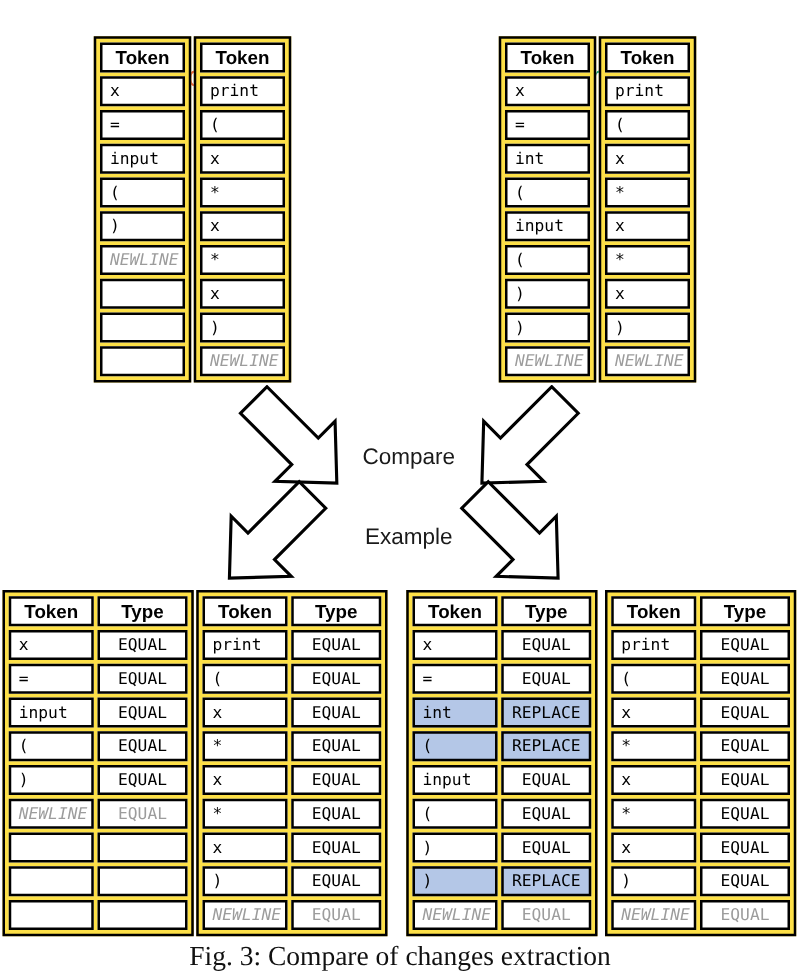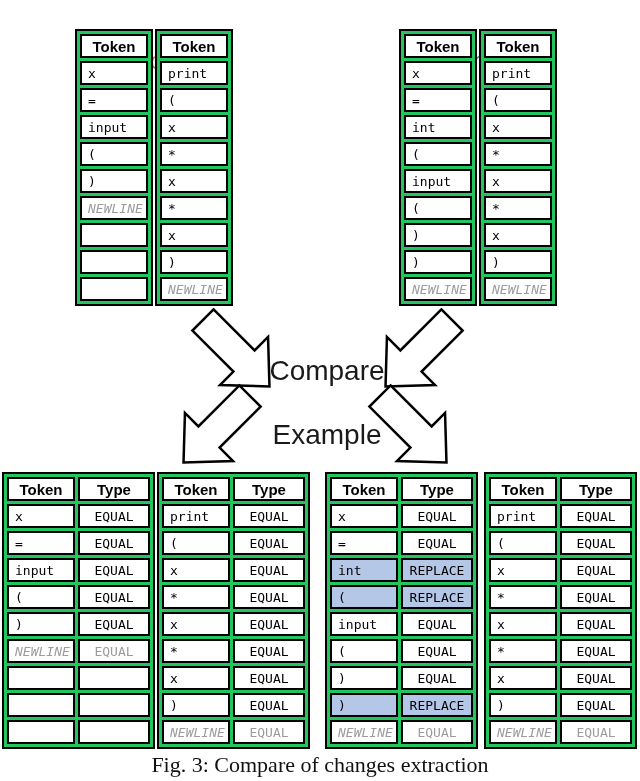--- a/index.html
+++ b/index.html
@@ -9,21 +9,21 @@
   }
   .fig-title{
     position:absolute;top:0;transform:translateX(-50%);
     font-size:23px;letter-spacing:.5px;margin-top:48px;
   }
   #wrong-title{left:155px;color:var(--wrong-color,#F1613D);}
   #correct-title{left:482px;color:var(--correct-color,#14A17D);}
 
   table{
     border-collapse:separate;border-spacing:3px;
-    border:2px solid #000;background:#22c55e;
+    border:2px solid #000;background:#fde047;
   }
   th,td{
     box-sizing:border-box;border:2px solid #000;height:24px;
     vertical-align:middle;background:#fff;
   }
   th{
     font-family:"Liberation Sans",sans-serif;font-weight:bold;
     font-size:15px;text-align:center;padding:0;
   }
   td{
@@ -37,21 +37,21 @@
   .nl{font-style:italic;}
   .hl{background:var(--hl-color,#B4C7E7);}
 
   .table-pair{position:absolute;top:29px;display:flex;gap:2px;}
   #wrong-tables{left:75px;}
   #correct-tables{left:399px;}
 
   #arrows{position:absolute;left:0;top:308px;}
   .proc-label{
     position:absolute;transform:translateX(-50%);left:327px;
-    font-size:28px;color:#1a1a1a;
+    font-size:18px;color:#1a1a1a;
   }
   #compare-label{top:355px;}
   #labeling-label{top:419px;}
 
   .labeled{position:absolute;top:472px;}
   #labeled-0{left:2px;}
   #labeled-1{left:157px;}
   #labeled-2{left:325px;}
   #labeled-3{left:484px;}
 

